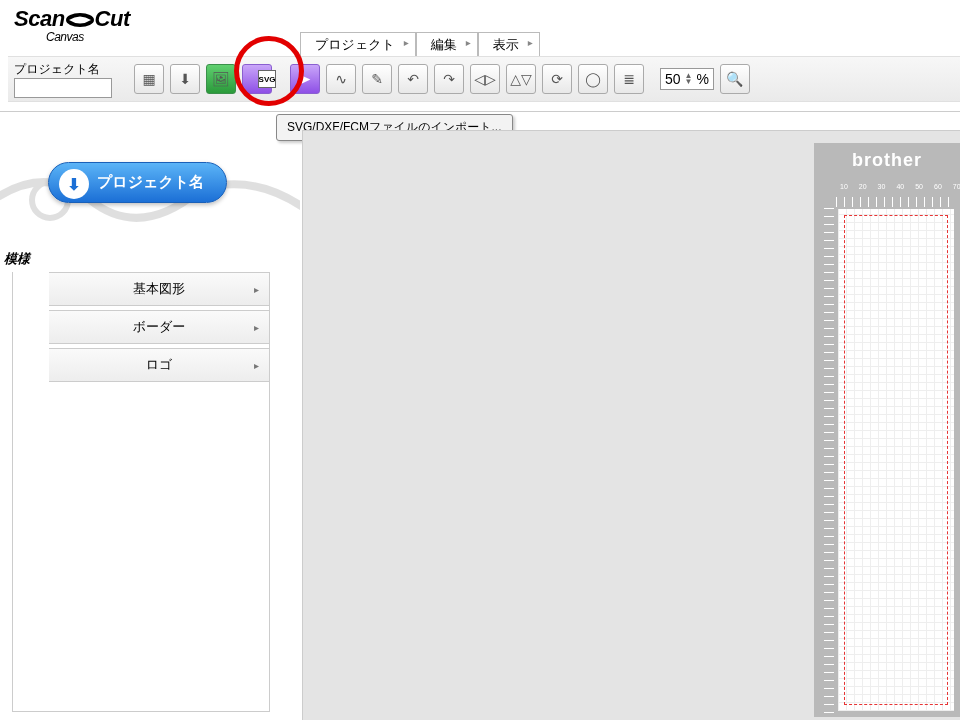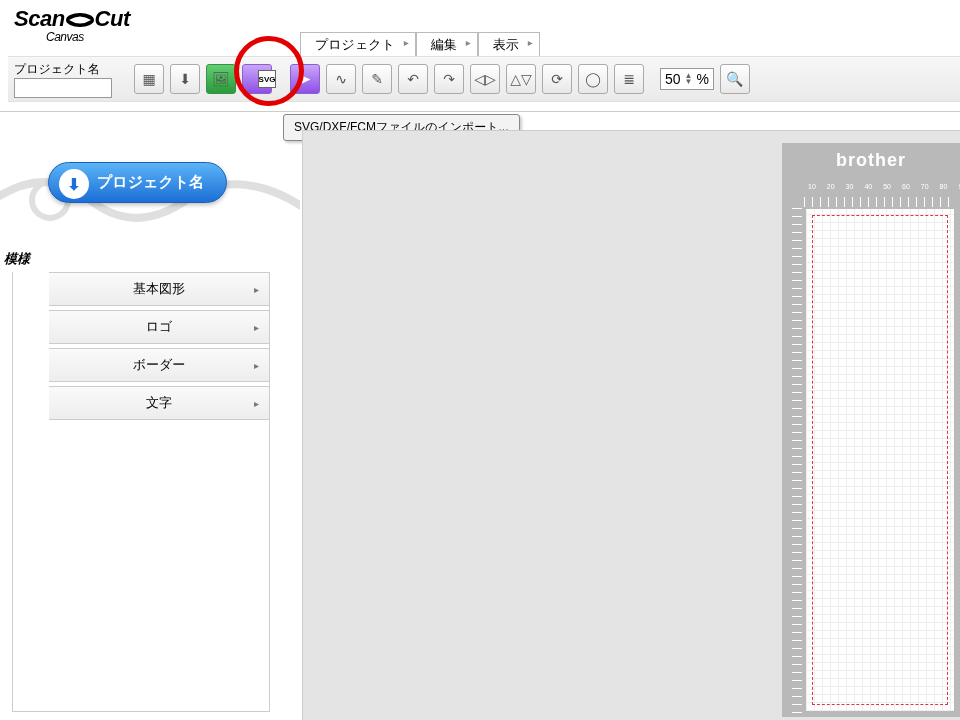--- a/index.html
+++ b/index.html
@@ -49,21 +49,21 @@
     margin-left:20px;
   }
   .zoom-box {
     border:1px solid #999; background:#fff; padding:2px 4px; font-size:14px;
     display:flex; align-items:center; gap:4px; margin-left:10px;
   }
   .spinner { display:flex; flex-direction:column; line-height:6px; font-size:8px; color:#666; }
 
   
   .tooltip {
-    position:absolute; top:114px; left:283px;
+    position:absolute; top:114px; left:276px;
     border:1px solid #888; background:#f3f3f3;
     padding:4px 10px; font-size:12px; border-radius:3px;
     box-shadow:2px 2px 3px rgba(0,0,0,0.2);
   }
 
   
   .highlight-circle {
     position:absolute; top:36px; left:234px; width:70px; height:70px;
     border:5px solid #e20000; border-radius:50%; pointer-events:none;
   }
@@ -109,21 +109,21 @@
 
   
   .canvas-area {
     position:absolute; top:130px; left:302px; right:0; bottom:0;
     border-top:1px solid #ccc; border-left:1px solid #ccc;
     background:#e4e4e4;
   }
 
   
   .mat-wrap {
-    position:absolute; top:12px; right:0; width:178px;
+    position:absolute; top:12px; right:0; width:146px;
     background:#fff;
   }
   .brother-bar {
     background:#b9b9b9; height:34px; display:flex; align-items:center; justify-content:center;
     color:#fff; font-size:18px; font-weight:bold; letter-spacing:1px;
   }
   .mat {
     background:#b9b9b9; padding:10px 8px 8px 18px; height:540px; position:relative;
   }
   .mat .ruler-h { position:absolute; top:20px; left:22px; right:4px; height:10px;
@@ -239,23 +239,22 @@
         <circle cx="180" cy="35" r="14" fill="none" stroke="#000" stroke-width="6"></circle>
       </svg>
   </div>
   <button class="download-btn">
     <span class="dl-icon">⬇</span>
     <span>プロジェクト名</span>
   </button>
   <div class="section-label">模様</div>
   <div class="accordion">
     <div class="acc-item">基本図形</div>
+    <div class="acc-item">ボーダー</div>
     <div class="acc-item">ロゴ</div>
-    <div class="acc-item">ボーダー</div>
-    <div class="acc-item">文字</div>
   </div>
 </div>
 
 <div class="canvas-area">
   <div class="mat-wrap">
     <div class="brother-bar">brother</div>
     <div class="mat">
       <div class="ruler-nums">
         <span>10</span>
         <span>20</span>

